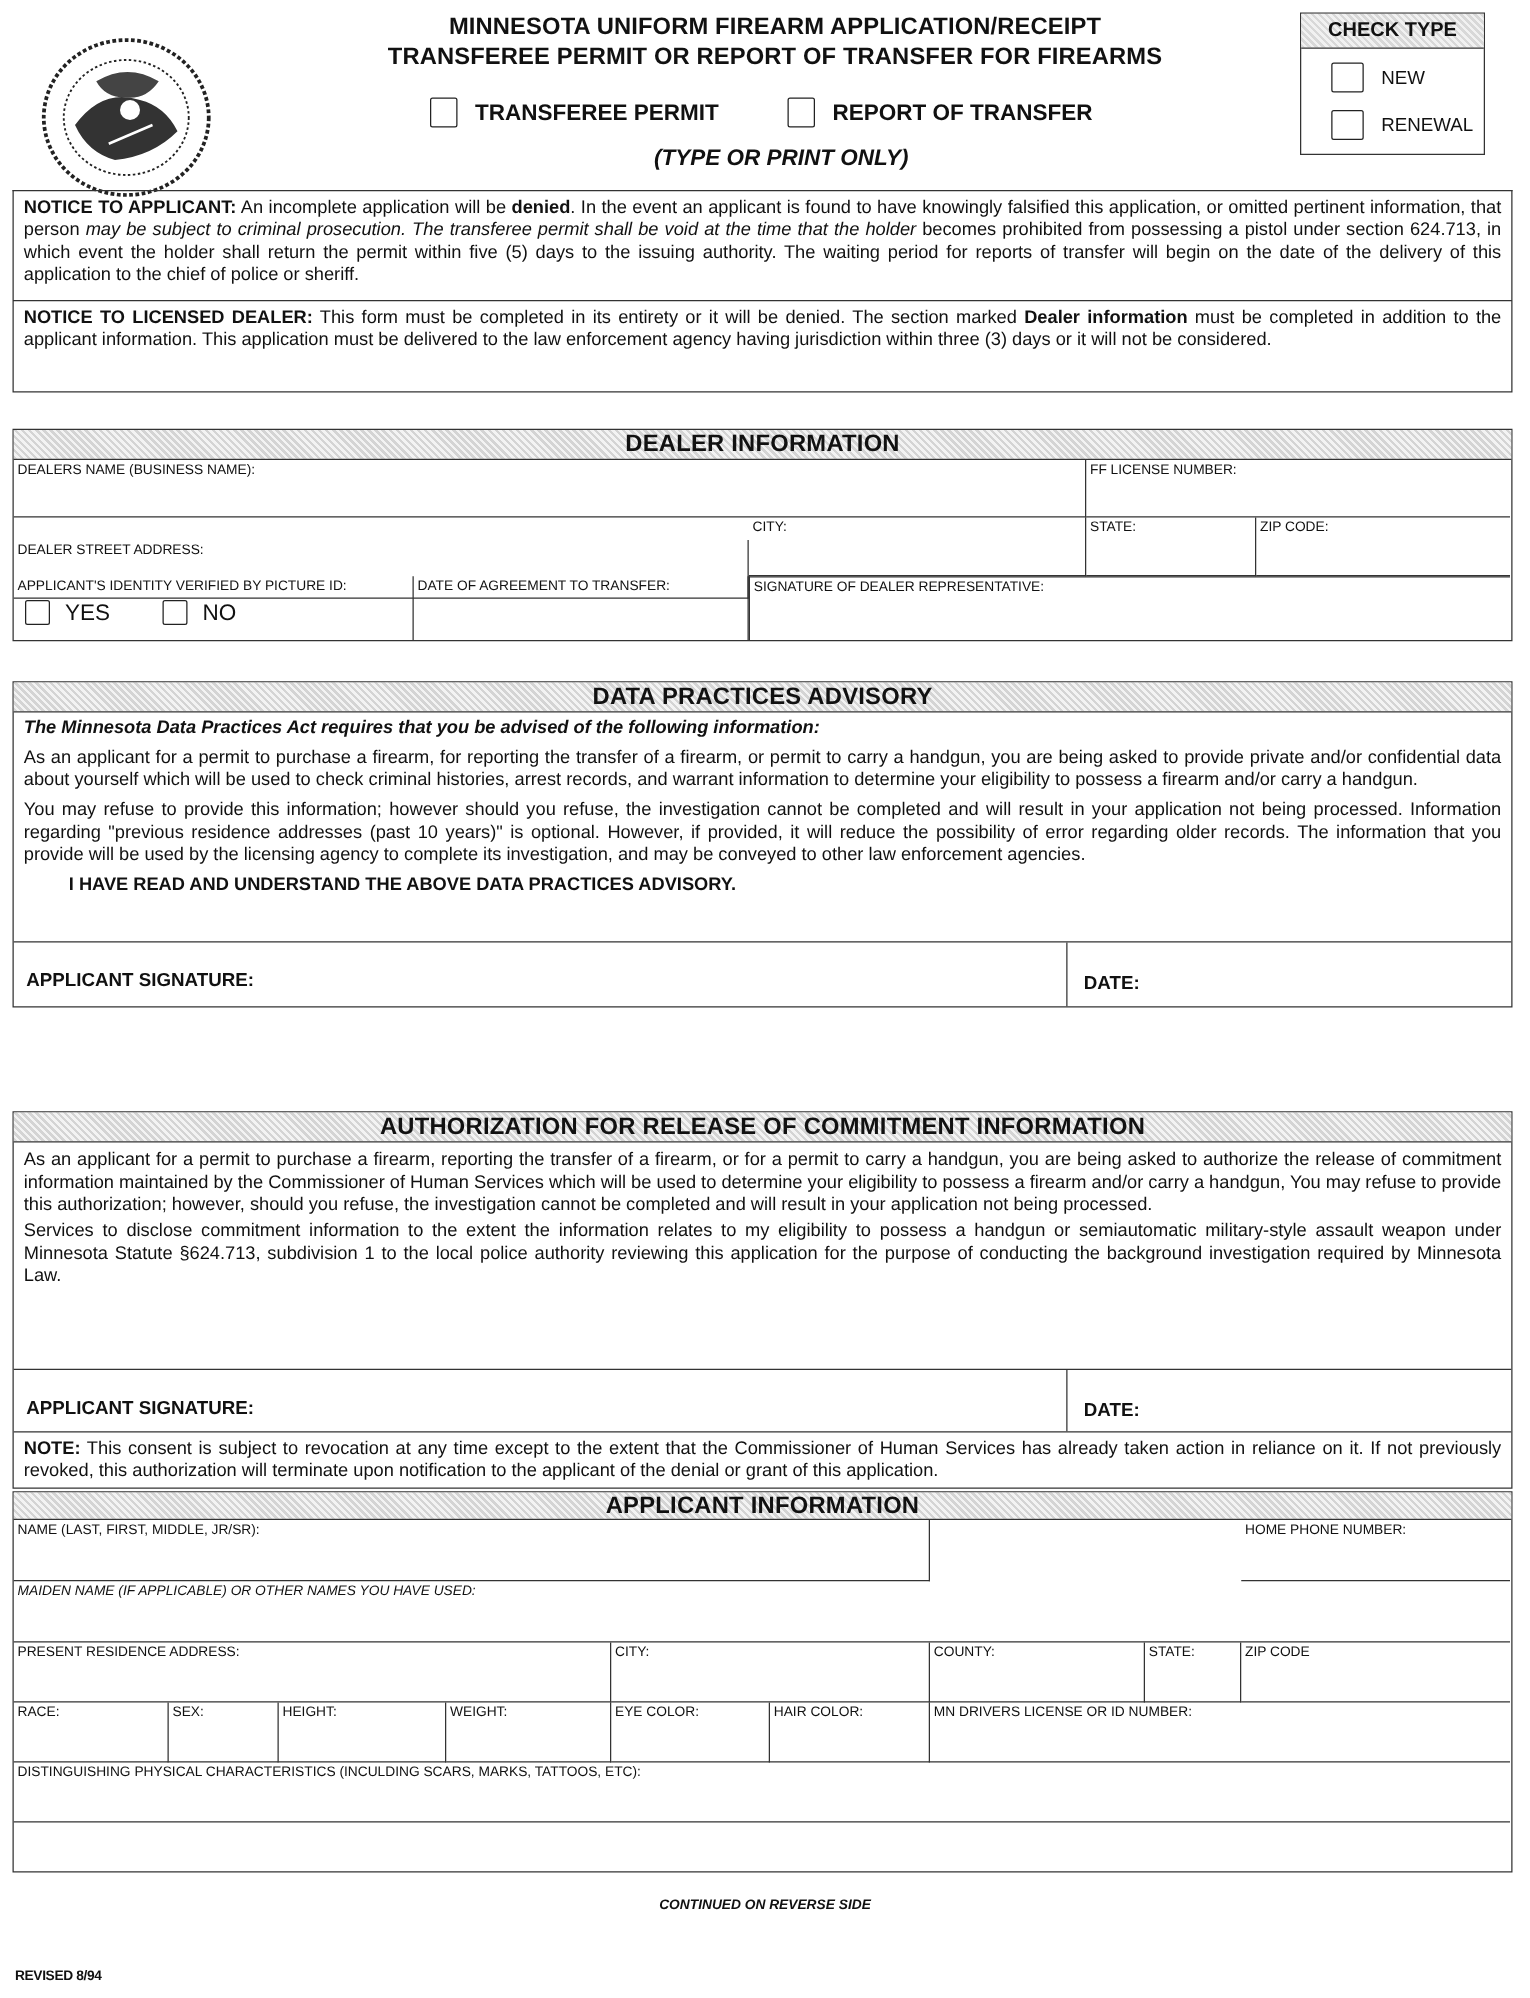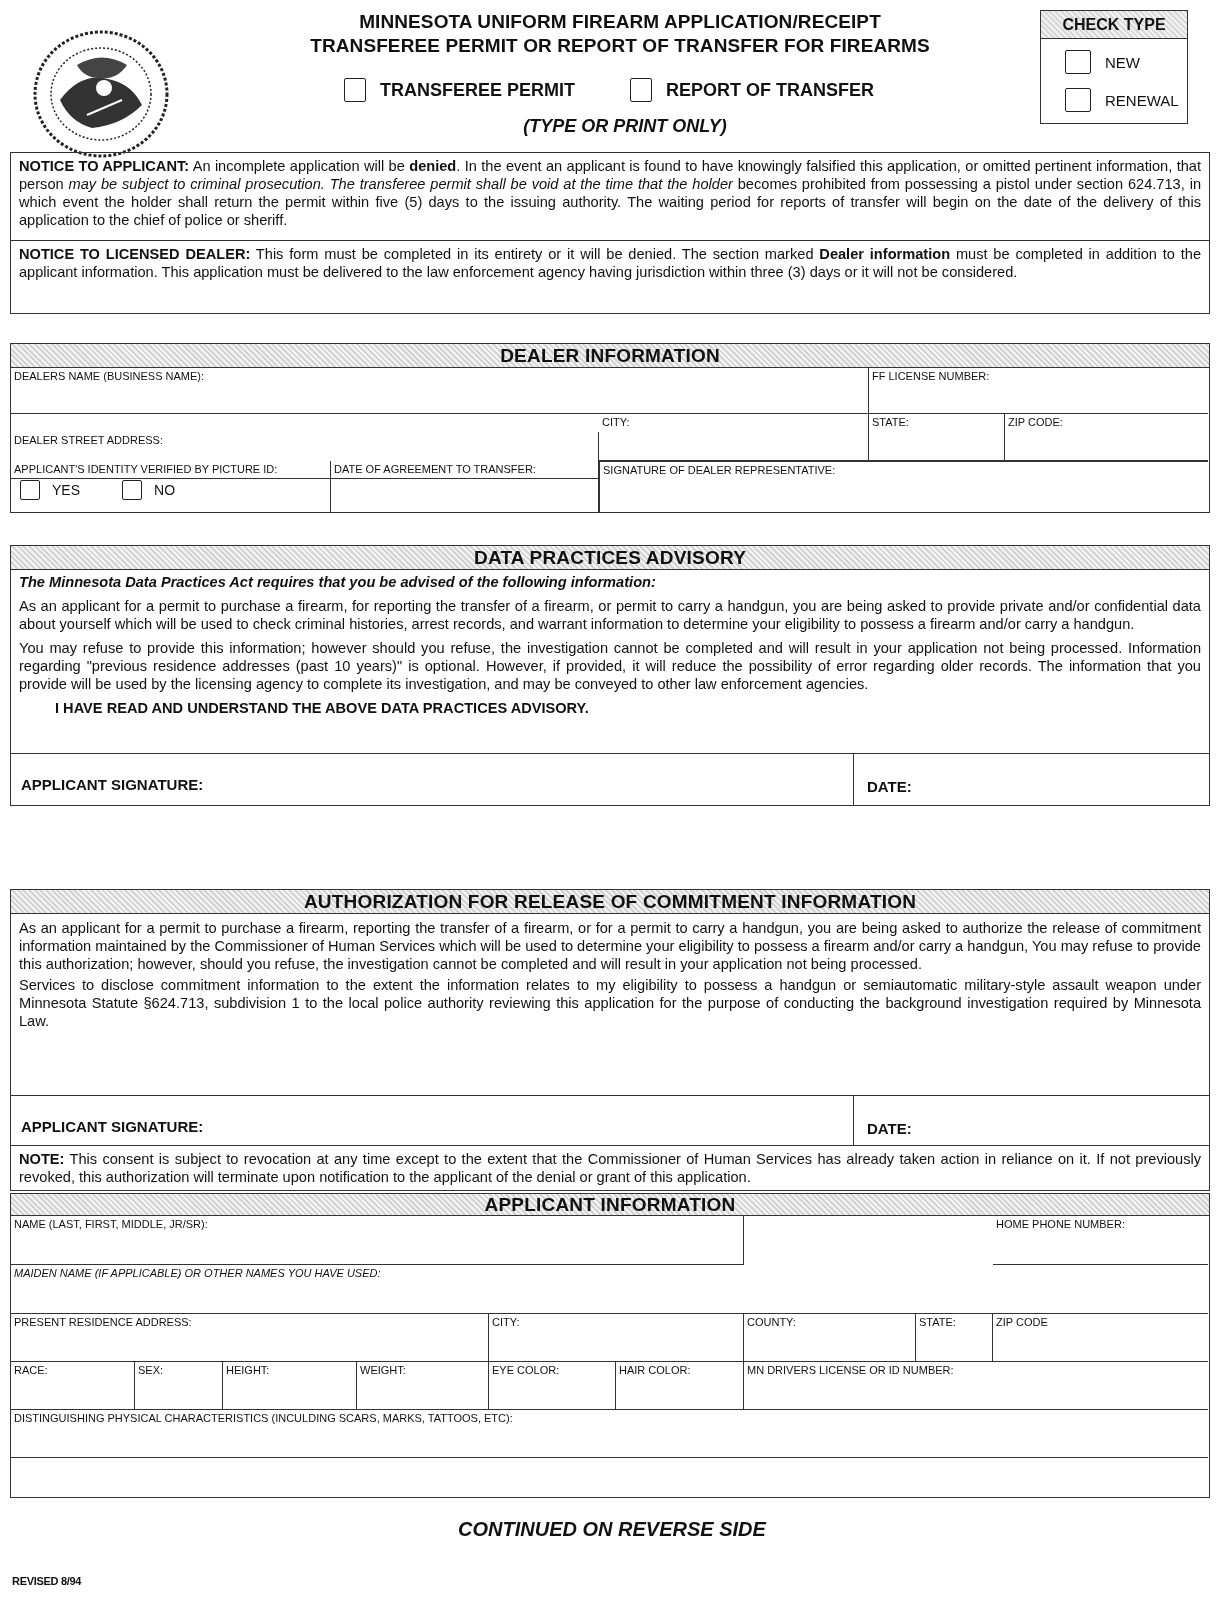--- a/index.html
+++ b/index.html
@@ -28,21 +28,21 @@
   .cell { position: absolute; border-right: 1px solid #333; border-bottom: 1px solid #333; font-size: 11px; padding: 2px 3px; line-height: 13px; }
   .cell.nr { border-right: none; }
   .cell.nb { border-bottom: none; }
   .cell .lab { font-size: 11px; }
   .fieldinput { position: absolute; left: 4px; right: 4px; bottom: 3px; height: 22px; border: none; background: transparent; font-family: "Liberation Sans", sans-serif; font-size: 14px; }
   .para { font-size: 14.6px; line-height: 18px; text-align: justify; padding: 0 8px; }
   .sigrow { position: absolute; left: 0; right: 0; border-top: 1.5px solid #333; font-weight: bold; font-size: 15px; }
   .sigrow .sig { position: absolute; left: 10px; }
   .sigrow .dv { position: absolute; left: 842px; top: 0; bottom: 0; border-left: 1px solid #333; }
   .sigrow .date { position: absolute; left: 856px; }
-  .footer1 { top: 1518px; left: 0; width: 1224px; text-align: center; font-weight: bold; font-style: italic; font-size: 20px; }
+  .footer1 { top: 1518px; left: 0; width: 1224px; text-align: center; font-weight: bold; font-style: italic; font-size: 11px; }
   .footer2 { top: 1575px; left: 12px; font-weight: bold; font-size: 11px; letter-spacing: -0.3px; }
   .line { display: inline-block; border-bottom: 1px solid #333; width: 632px; vertical-align: baseline; margin: 0 8px; height: 12px; }
 </style>
 </head>
 <body>
 
 <div class="abs seal">
   <svg width="138" height="128" viewBox="0 0 138 128">
     <ellipse cx="69" cy="64" rx="66" ry="62" fill="#fff" stroke="#222" stroke-width="3" stroke-dasharray="3 2"></ellipse>
     <ellipse cx="69" cy="64" rx="50" ry="46" fill="none" stroke="#222" stroke-width="1.5" stroke-dasharray="2 2"></ellipse>
@@ -107,21 +107,21 @@
     <div class="cell" style="left:858px;top:46px;width:136px;height:47px;">
       <span class="lab">STATE:</span>
       <input class="fieldinput" value="" style="">
     </div>
     <div class="cell nr" style="left:994px;top:46px;width:203px;height:47px;">
       <span class="lab">ZIP CODE:</span>
       <input class="fieldinput" value="" style="">
     </div>
     <div class="cell nb" style="left:0;top:93px;width:320px;height:51px;">
       <span class="lab">APPLICANT'S IDENTITY VERIFIED BY PICTURE ID:</span>
-      <div style="display:flex;align-items:center;gap:12px;margin-top:4px;padding-left:6px;font-size:14px;">
+      <div style="display:flex;align-items:center;gap:12px;margin-top:4px;padding-left:6px;font-size:18px;">
         <span class="cb" style="width:20px;height:20px;"></span>
         <span>YES</span>
         <span class="cb" style="width:20px;height:20px;margin-left:30px;"></span>
         <span>NO</span>
       </div>
     </div>
     <div class="cell nb" style="left:320px;top:93px;width:268px;height:51px;">
       <span class="lab">DATE OF AGREEMENT TO TRANSFER:</span>
       <input class="fieldinput" value="" style="">
     </div>

